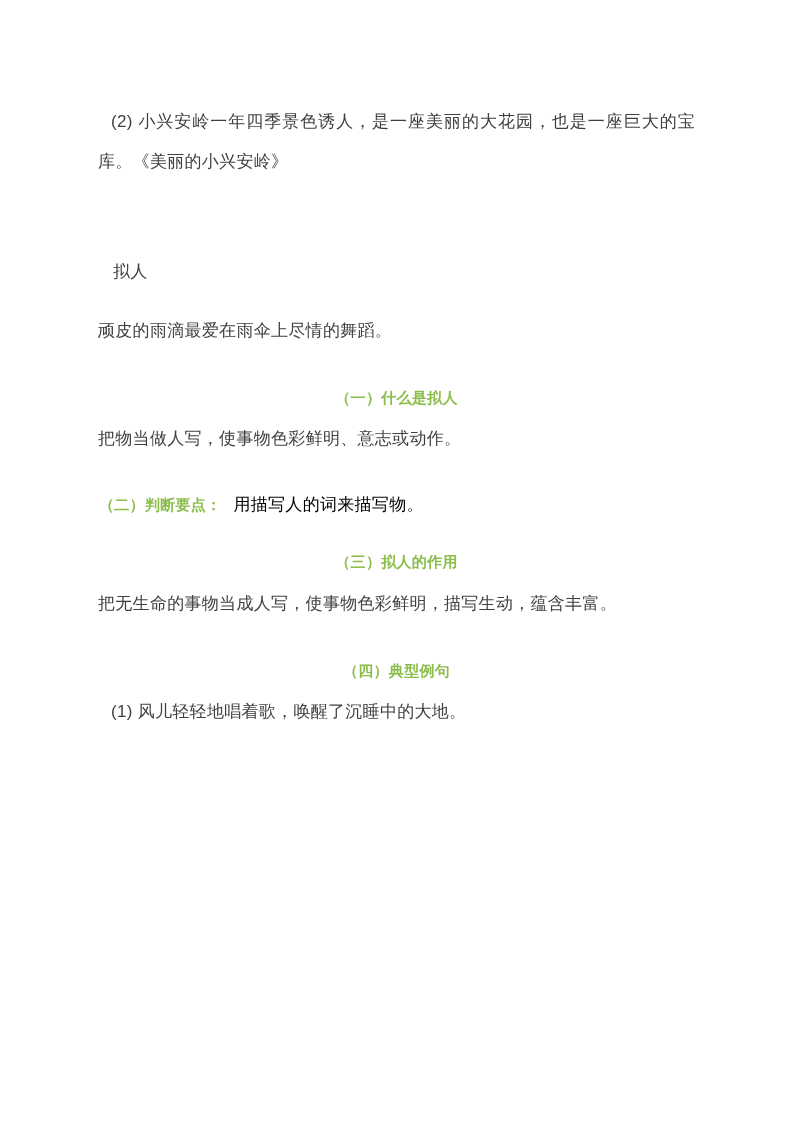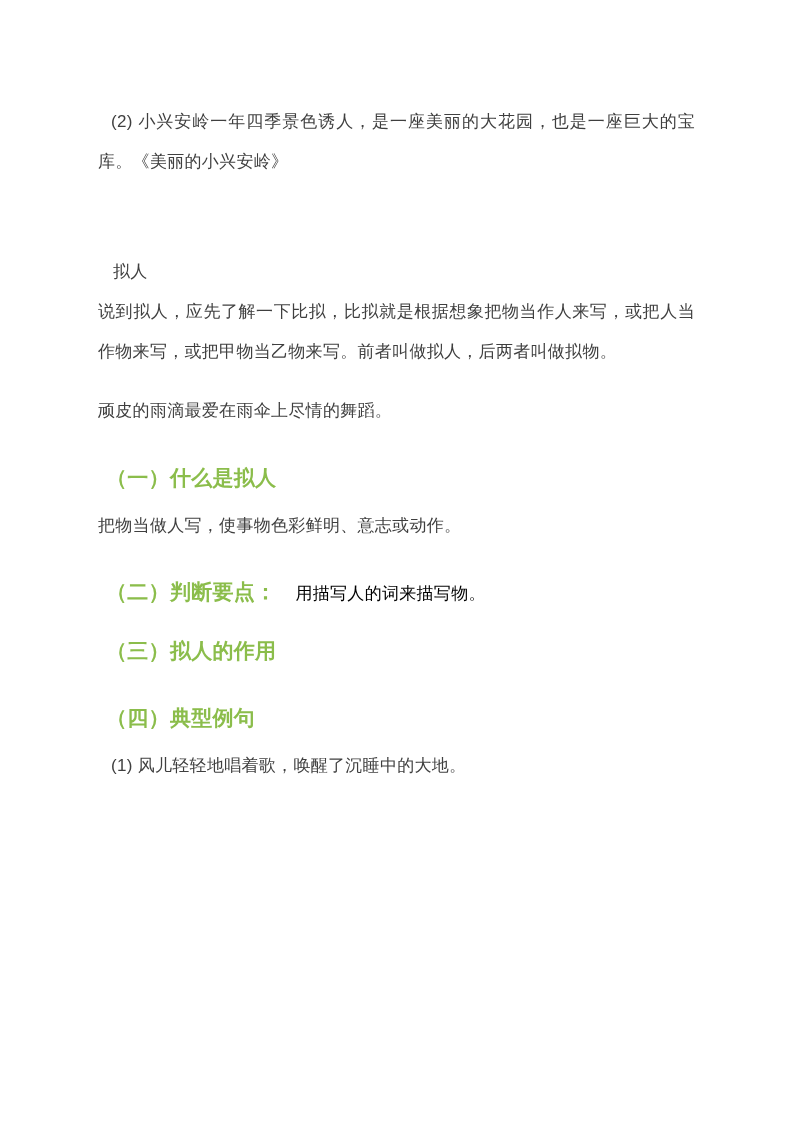--- a/index.html
+++ b/index.html
@@ -25,27 +25,27 @@
     color: #3f3f3f;
     text-align: justify;
     letter-spacing: 0.3px;
   }
   .indent { text-indent: 13px; }
   .topic-title {
     text-indent: 15px;
     margin-top: 70px;
   }
   .green-heading {
-    margin: 8px;
-    font-size: 21px;
+    margin: 1px;
+    font-size: 15px;
     line-height: 40px;
     font-weight: bold;
     color: #8bbd4b;
     letter-spacing: 0.3px;
-    text-align: left;
+    text-align: center;
   }
   .mt5  { margin-top: 5px; }
   .mt19 { margin-top: 19px; }
   .mt27 { margin-top: 27px; }
   .mt26 { margin-top: 26px; }
   .mt17 { margin-top: 17px; }
   .mt2  { margin-top: 2px; }
   .mt1  { margin-top: 1px; }
   .inline-heading { display: inline; }
   .inline-body {
@@ -58,34 +58,34 @@
 </head>
 <body>
 
 <div class="page">
 
 
   <p class="para indent mt5">(2) 小兴安岭一年四季景色诱人，是一座美丽的大花园，也是一座巨大的宝库。《美丽的小兴安岭》</p>
 
   <p class="para topic-title">拟人</p>
 
-  <p class="para">说到拟人，应先了解一下比拟，比拟就是根据想象把物当作人来写，或把人当作物来写，或把甲物当乙物来写。前者叫做拟人，后两者叫做拟物。</p>
 
   <p class="para mt19">顽皮的雨滴最爱在雨伞上尽情的舞蹈。</p>
 
   <h3 class="green-heading mt27">（一）什么是拟人</h3>
 
   <p class="para">把物当做人写，使事物色彩鲜明、意志或动作。</p>
 
   <p class="para mt26">
     <span class="green-heading inline-heading">（二）判断要点：</span>
     <span class="inline-body">用描写人的词来描写物。</span>
   </p>
 
   <h3 class="green-heading mt17">（三）拟人的作用</h3>
 
+  <p class="para mt2">把无生命的事物当成人写，使事物色彩鲜明，描写生动，蕴含丰富。</p>
 
   <h3 class="green-heading mt27">（四）典型例句</h3>
 
   <p class="para indent mt1">(1) 风儿轻轻地唱着歌，唤醒了沉睡中的大地。</p>
 
 
 </div>
 
 </body></html>

